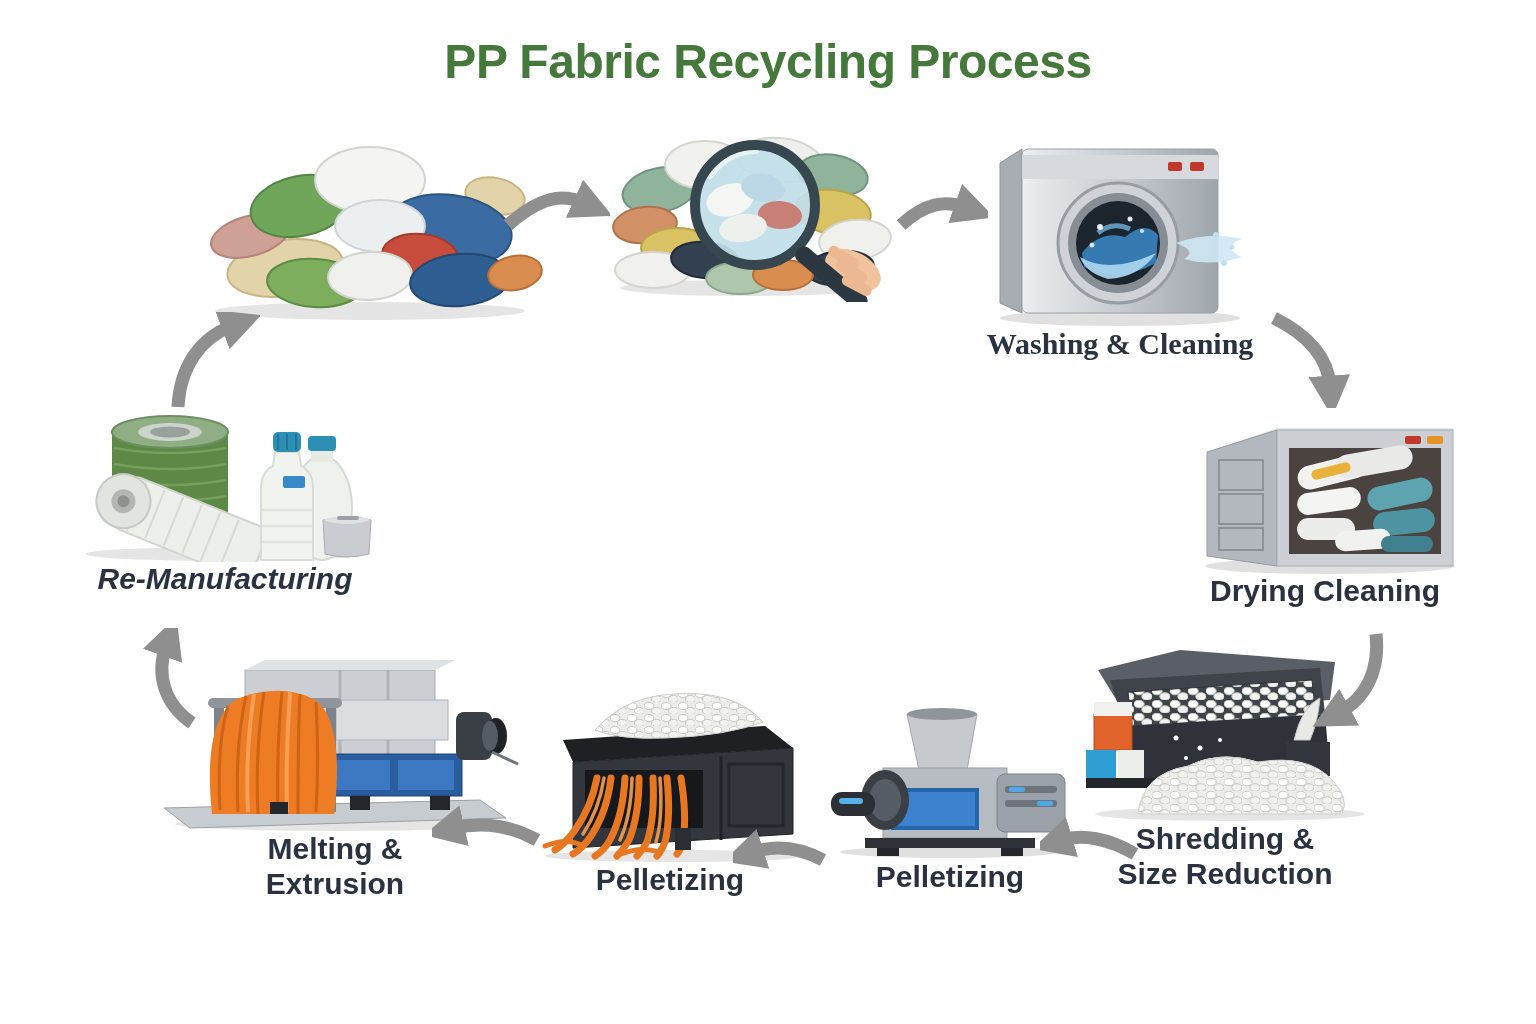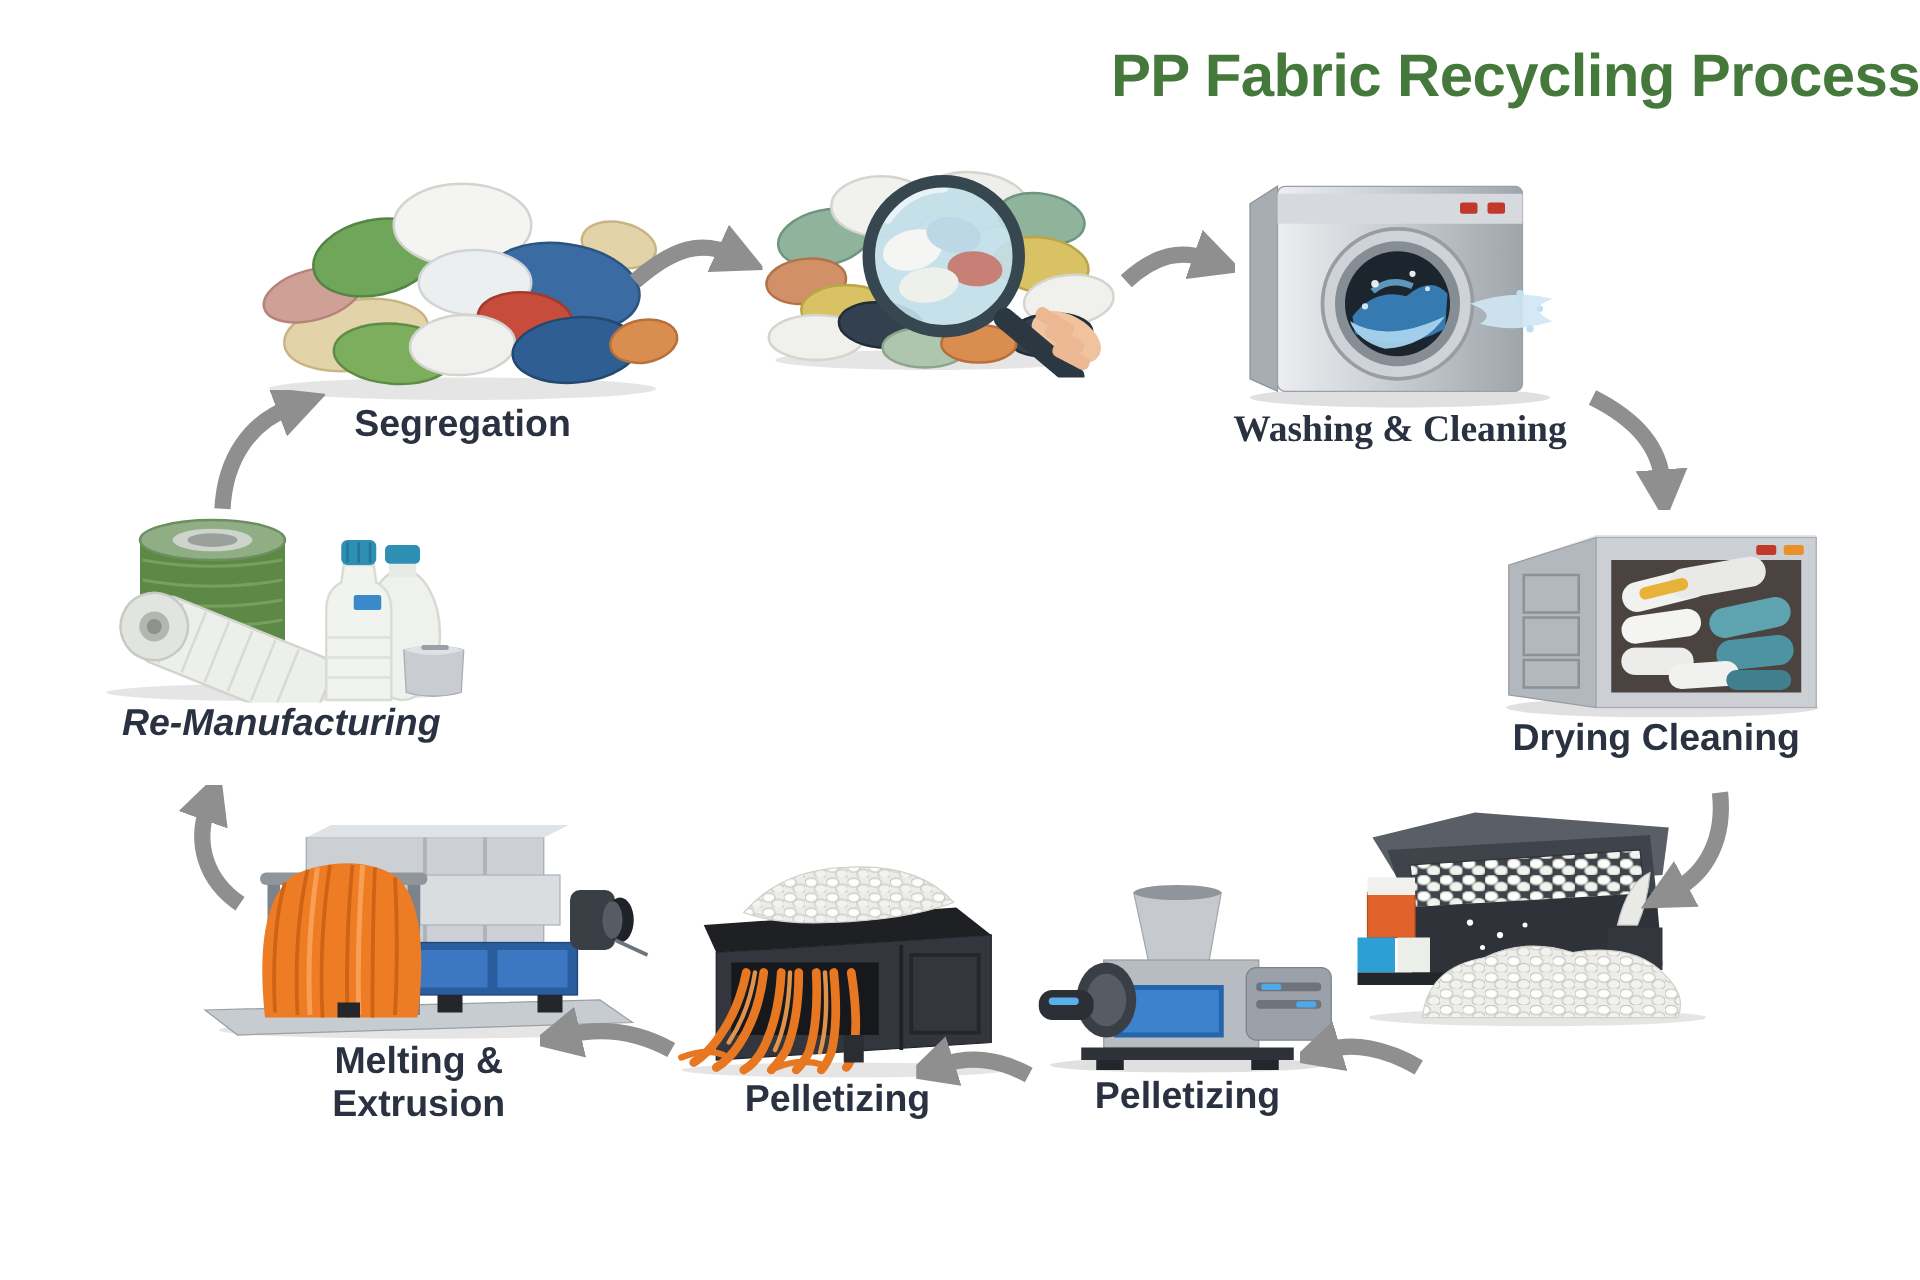--- a/index.html
+++ b/index.html
@@ -1,18 +1,18 @@
 <!DOCTYPE html>
 <html><head>
 <meta charset="utf-8">
 <style>
   html,body{margin:0;padding:0;background:#fff;}
   .canvas{position:relative;width:1536px;height:1024px;background:#ffffff;overflow:hidden;
           font-family:"Liberation Sans",sans-serif;}
-  .title{position:absolute;left:0;right:0;top:34px;text-align:right;
+  .title{position:absolute;left:0;right:0;top:34px;text-align:center;
          font-size:48px;font-weight:700;color:#45793b;letter-spacing:-0.5px;}
   .step{position:absolute;text-align:center;}
   .step svg{display:block;margin:0 auto;}
   .label{font-weight:700;font-size:30px;color:#2a3140;line-height:1.16;}
   .label span{display:block;}
   .arrow{position:absolute;}
 </style>
 </head>
 <body>
 
@@ -30,21 +30,20 @@
       <ellipse cx="300" cy="78" rx="30" ry="18" fill="#e2d3a8" stroke="#c9b583" stroke-width="2" transform="rotate(12 300 78)"></ellipse>
       <ellipse cx="255" cy="112" rx="62" ry="35" fill="#3a6ca3" stroke="#2c5480" stroke-width="2" transform="rotate(8 255 112)"></ellipse>
       <ellipse cx="185" cy="108" rx="45" ry="26" fill="#eceff0" stroke="#d0d4d6" stroke-width="2"></ellipse>
       <ellipse cx="225" cy="138" rx="38" ry="22" fill="#c84c3c" stroke="#a23a2d" stroke-width="2" transform="rotate(5 225 138)"></ellipse>
       <ellipse cx="120" cy="165" rx="48" ry="24" fill="#7cae5e" stroke="#5e8c45" stroke-width="2" transform="rotate(4 120 165)"></ellipse>
       <ellipse cx="175" cy="158" rx="42" ry="24" fill="#f0f1ee" stroke="#d4d4cf" stroke-width="2" transform="rotate(-3 175 158)"></ellipse>
       <ellipse cx="265" cy="162" rx="50" ry="26" fill="#2f5e92" stroke="#234872" stroke-width="2" transform="rotate(-5 265 162)"></ellipse>
       <ellipse cx="320" cy="155" rx="27" ry="17" fill="#d98d4f" stroke="#b8703a" stroke-width="2" transform="rotate(-10 320 155)"></ellipse>
     </svg>
     <div class="label">
-      <span>Segregation</span>
     </div>
   </div>
 
   <div class="step" style="left:600px;top:120px;width:300px;">
     <svg width="290" height="182" viewBox="0 0 290 182">
       <ellipse cx="140" cy="168" rx="125" ry="8" fill="rgba(0,0,0,0.10)"></ellipse>
       <ellipse cx="55" cy="70" rx="38" ry="22" fill="#8fb49b" stroke="#6f9480" stroke-width="2" transform="rotate(-12 55 70)"></ellipse>
       <ellipse cx="100" cy="45" rx="40" ry="24" fill="#f1f1ee" stroke="#d5d5d0" stroke-width="2"></ellipse>
       <ellipse cx="175" cy="40" rx="42" ry="22" fill="#eeeeeb" stroke="#d5d5d0" stroke-width="2" transform="rotate(6 175 40)"></ellipse>
       <ellipse cx="228" cy="55" rx="35" ry="20" fill="#8fb49b" stroke="#6f9480" stroke-width="2" transform="rotate(10 228 55)"></ellipse>
@@ -164,20 +163,24 @@
       <rect x="206" y="120" width="44" height="34" fill="#33373d"></rect>
       <path d="M214,118 Q222,84 240,76 Q238,100 230,118 Z" fill="#e9eae6" stroke="#c3c4bf" stroke-width="1"></path>
       <circle cx="96" cy="116" r="2.5" fill="#ffffff"></circle>
       <circle cx="120" cy="126" r="2.5" fill="#ffffff"></circle>
       <circle cx="106" cy="136" r="2" fill="#ffffff"></circle>
       <circle cx="140" cy="118" r="2" fill="#ffffff"></circle>
       <path d="M58,192 Q62,152 108,144 Q140,128 178,140 Q228,132 252,158 Q270,176 262,192 Z" fill="#ededE9"></path>
       <path d="M58,192 Q62,152 108,144 Q140,128 178,140 Q228,132 252,158 Q270,176 262,192 Z" fill="#ededea"></path>
       <path d="M58,192 Q62,152 108,144 Q140,128 178,140 Q228,132 252,158 Q270,176 262,192 Z" fill="url(#pel1)" stroke="#d2d2cc" stroke-width="1"></path>
     </svg>
+    <div class="label">
+      <span>Shredding &amp;</span>
+      <span>Size Reduction</span>
+    </div>
   </div>
 
   <div class="step" style="left:825px;top:700px;width:250px;">
     <svg width="250" height="160" viewBox="0 0 250 160">
       <ellipse cx="125" cy="152" rx="110" ry="6" fill="rgba(0,0,0,0.12)"></ellipse>
       <polygon points="82,14 152,14 142,70 94,70" fill="#c6cacf" stroke="#a2a8ae" stroke-width="1"></polygon>
       <ellipse cx="117" cy="14" rx="35" ry="6" fill="#8f959b"></ellipse>
       <rect x="58" y="68" width="124" height="70" fill="#b7bcc2" stroke="#979da3" stroke-width="1"></rect>
       <rect x="66" y="88" width="88" height="42" fill="#2565ae"></rect>
       <rect x="70" y="92" width="80" height="34" fill="#3c82cc"></rect>

